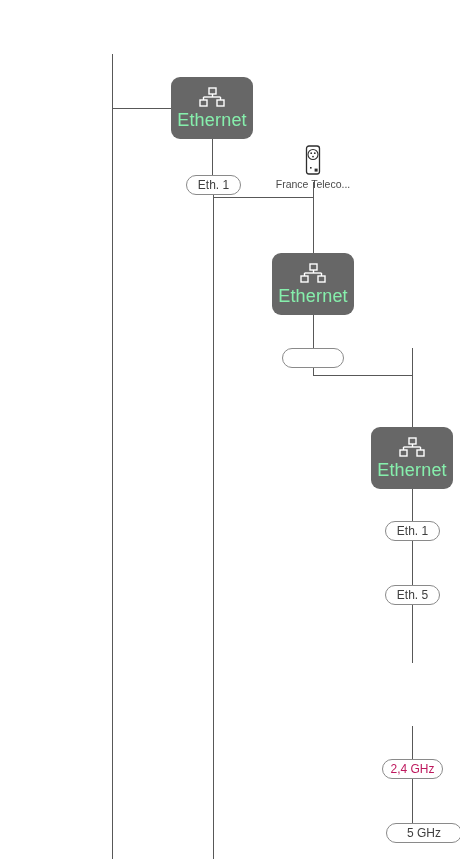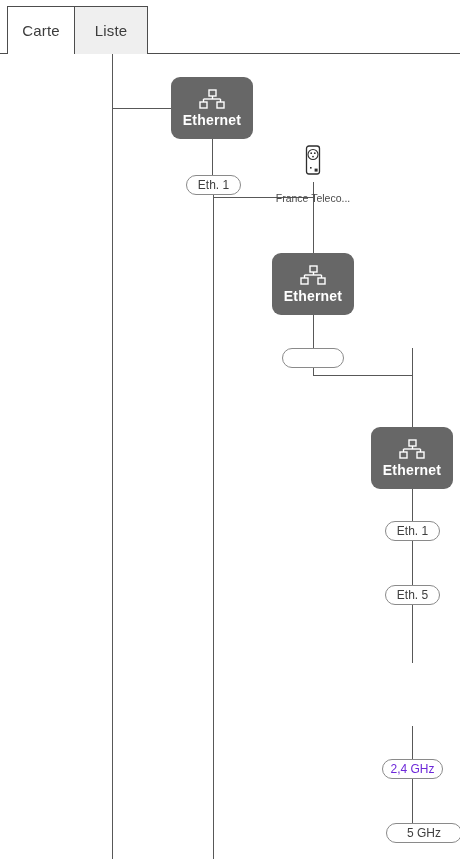--- a/index.html
+++ b/index.html
@@ -84,23 +84,23 @@
     justify-content: center;
     z-index: 5;
     cursor: pointer;
   }
   .node .node-icon {
     display: block;
     line-height: 0;
     margin-bottom: 4px;
   }
   .node .node-label {
-    color: #ffffff;
-    font-size: 14px;
-    font-weight: bold;
+    color: #86efac;
+    font-size: 18px;
+    font-weight: normal;
     letter-spacing: 0.2px;
     line-height: 1;
   }
 
   
   .pill {
     position: absolute;
     height: 20px;
     background: #ffffff;
     border: 1px solid #8a8a8a;
@@ -119,40 +119,31 @@
   .endpoint {
     position: absolute;
     display: flex;
     flex-direction: column;
     align-items: center;
     z-index: 6;
     cursor: pointer;
   }
   .endpoint .ep-icon { line-height: 0; }
   .endpoint .ep-label {
-    margin-top: 17px;
+    margin-top: 3px;
     font-size: 10.5px;
     color: #4a4a4a;
     white-space: nowrap;
   }
 </style>
 </head>
 <body>
 
 <div id="app">
 
-  <div class="tabbar">
-    <div class="tabbar-baseline"></div>
-    <div class="tab selected" id="tab-carte" style="background: rgb(255, 255, 255);">
-      <span>Carte</span>
-    </div>
-    <div class="tab unselected" id="tab-liste" style="background: rgb(239, 239, 239);">
-      <span>Liste</span>
-    </div>
-  </div>
 
   <div class="canvas">
 
     <div id="edge-layer">
         <div class="edge v" style="left: 112px; top: 0px; background: rgb(88, 88, 88); height: 805px;"></div>
         <div class="edge v" style="left: 213px; top: 141px; background: rgb(88, 88, 88); height: 664px;"></div>
         <div class="edge h" style="left: 112px; top: 54px; background: rgb(88, 88, 88); width: 60px;"></div>
         <div class="edge v" style="left: 212px; top: 85px; background: rgb(88, 88, 88); height: 36px;"></div>
         <div class="edge v" style="left: 313px; top: 128px; background: rgb(88, 88, 88); height: 71px;"></div>
         <div class="edge h" style="left: 213px; top: 143px; background: rgb(88, 88, 88); width: 101px;"></div>
@@ -219,21 +210,21 @@
     </div>
     <div class="pill" id="pill-empty" style="left: 282px; top: 294px; width: 62px; border-color: rgb(138, 138, 138); color: rgb(63, 63, 63);">
       <span></span>
     </div>
     <div class="pill" id="pill-eth1-b" style="left: 385px; top: 467px; width: 55px; border-color: rgb(138, 138, 138); color: rgb(63, 63, 63);">
       <span>Eth. 1</span>
     </div>
     <div class="pill" id="pill-eth2-b" style="left: 385px; top: 531px; width: 55px; border-color: rgb(138, 138, 138); color: rgb(63, 63, 63);">
       <span>Eth. 5</span>
     </div>
-    <div class="pill" id="pill-24ghz" style="left: 382px; top: 705px; width: 61px; border-color: rgb(138, 138, 138); color: #6d28d9;">
+    <div class="pill" id="pill-24ghz" style="left: 382px; top: 705px; width: 61px; border-color: rgb(138, 138, 138); color: #be185d;">
       <span>2,4 GHz</span>
     </div>
     <div class="pill" id="pill-5ghz" style="left: 386px; top: 769px; width: 76px; border-color: rgb(138, 138, 138); color: rgb(63, 63, 63);">
       <span>5 GHz</span>
     </div>
 
     <div class="endpoint" id="endpoint-france-telecom" style="left: 268px; top: 91px; width: 90px;">
       <span class="ep-icon">
         <svg width="20" height="30" viewBox="0 0 20 30">
           <rect x="3.5" y="1" width="13" height="28" rx="2.5" fill="#ffffff" stroke="#2e2e2e" stroke-width="1.3"></rect>

